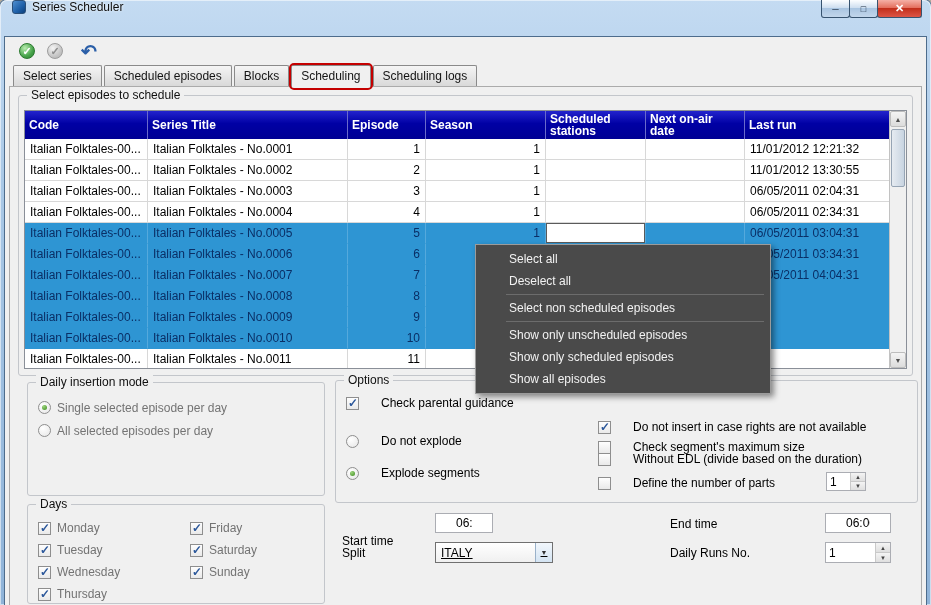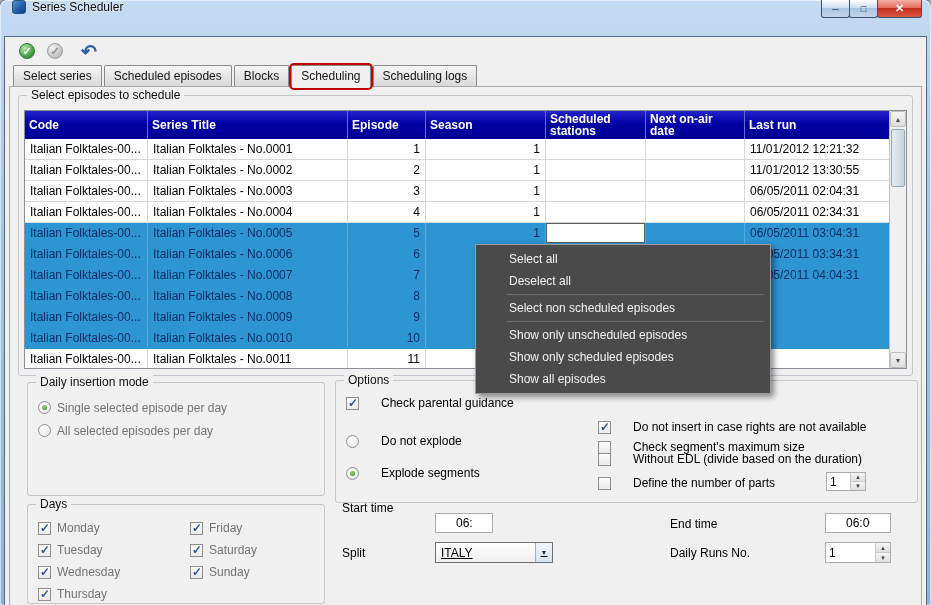--- a/index.html
+++ b/index.html
@@ -131,21 +131,21 @@
   
   .pos-parental { left:10px; top:13px; }
   .pos-noexplode { left:10px; top:51px; }
   .pos-explode { left:10px; top:83px; }
   .pos-segmax { left:262px; top:13px;margin-top:44px; }
   .pos-norights { left:262px; top:37px; }
   .pos-edl { left:262px; top:69px; }
   .pos-parts { left:262px; top:93px; }
   
   .field-label { position:absolute; font-size:12px; color:#000; }
-  .lbl-start { left:332px; top:414px; }
+  .lbl-start { left:332px; top:447px; }
   .lbl-end { left:660px; top:430px; }
   .lbl-split { left:332px; top:459px; }
   .lbl-runs { left:660px; top:459px; }
   .text-input {
     position:absolute; border:1px solid #abadb3; background:#fff;
     font-family:inherit; font-size:12px; padding:0 20px; outline:none;
   }
   .inp-start { left:425px; top:426px; width:58px; height:20px; }
   .inp-end { left:815px; top:426px; width:66px; height:20px; text-align:right; }
   .combo {

